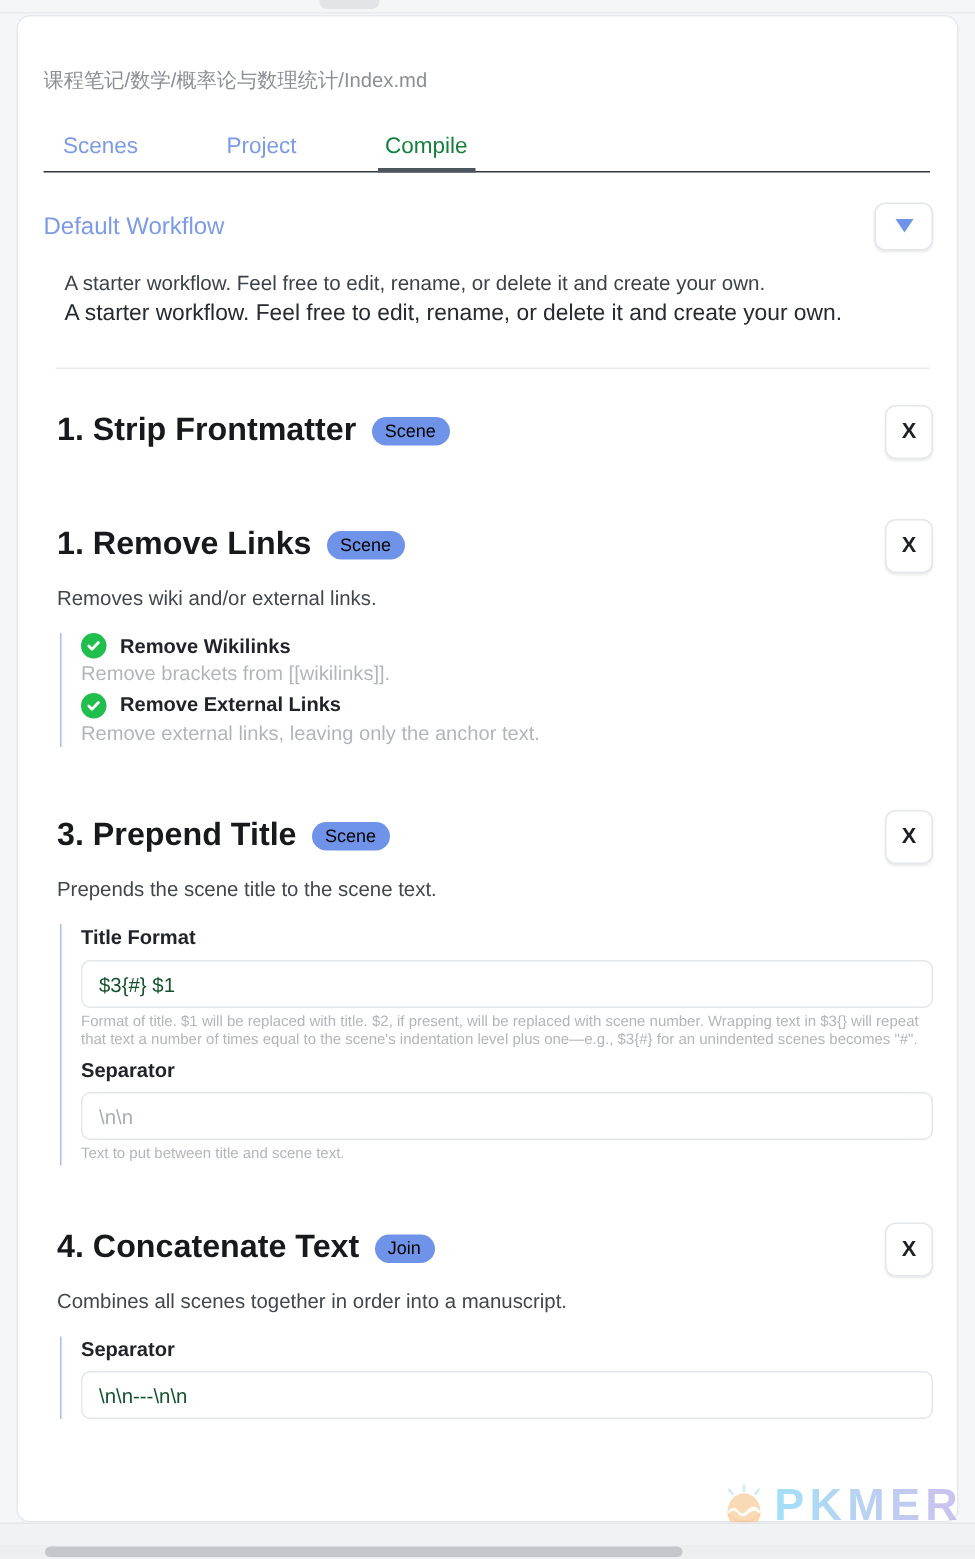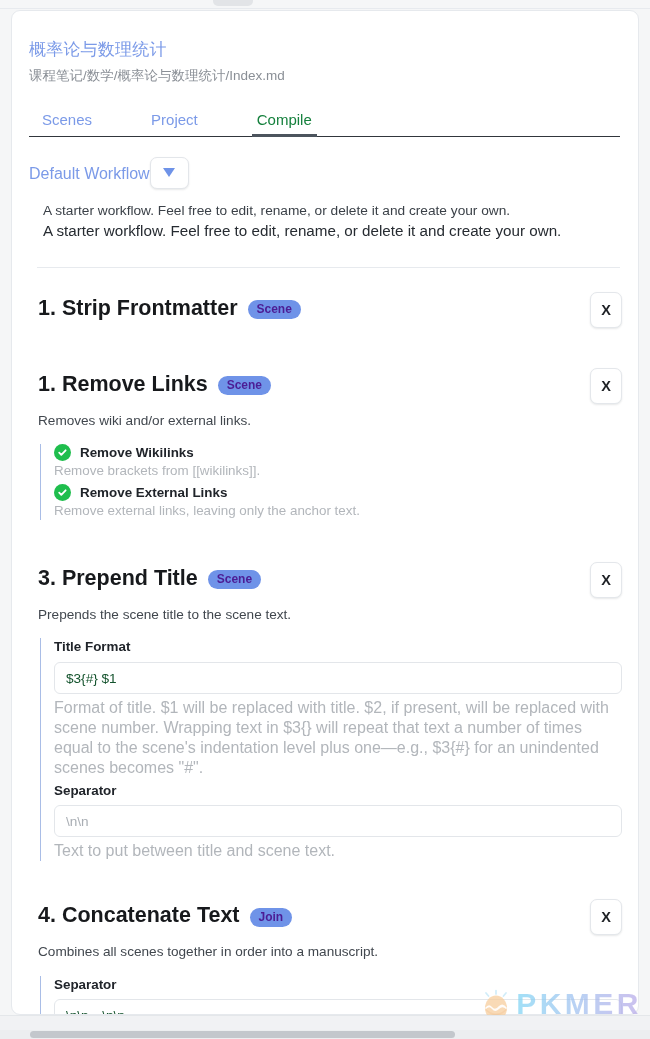--- a/index.html
+++ b/index.html
@@ -91,20 +91,21 @@
     height: 3px;
     background: #4c545d;
   }
 
   
   .wf-head {
     margin-top: 20px;
     padding: 0 16px 0 17px;
     display: flex;
     align-items: flex-start;
+    justify-content: space-between;
   }
   .wf-name {
     font-size: 16px;
     color: #7b9ae8;
     line-height: 1.3;
     padding-top: 7px;
   }
   .wf-toggle {
     width: 39px; height: 32px;
     background: #ffffff;
@@ -163,23 +164,23 @@
   }
   .step-title {
     font-size: 21.5px;
     font-weight: bold;
     color: #17191c;
     line-height: 1.2;
     white-space: nowrap;
   }
   .badge {
     background: #6f93e8;
-    color: #4c1d95;
+    color: #000000;
     font-size: 12px;
-    font-weight: bold;
+    font-weight: normal;
     border-radius: 11px;
     padding: 3px 9px 4px 9px;
     line-height: 1;
     white-space: nowrap;
     position: relative;
     top: 1px;
   }
   .step-del {
     width: 32px; height: 36px;
     background: #ffffff;
@@ -263,21 +264,21 @@
     font-family: "Liberation Sans", "DejaVu Sans", sans-serif;
     font-size: 13.6px;
     line-height: 32px;
     color: #14532d;
     white-space: nowrap;
     overflow: hidden;
   }
   .field-input.muted { color: #a9aeb4; }
   .field-help {
     margin-top: 4px;
-    font-size: 16px;
+    font-size: 10px;
     color: #b2b6bb;
     line-height: 1.25;
   }
 
   
   .watermark {
     position: absolute;
     right: 8px;
     bottom: 18px;
     display: flex;
@@ -323,21 +324,20 @@
 </head>
 <body>
 
 <div class="top-strip">
   <div class="top-pill"></div>
 </div>
 
 <div class="card">
   <div class="card-inner">
 
-    <div class="doc-title">概率论与数理统计</div>
     <div class="doc-path">课程笔记/数学/概率论与数理统计/Index.md</div>
 
     <div class="tabs">
       <div class="tab">Scenes</div>
       <div class="tab">Project</div>
       <div class="tab active">Compile</div>
     </div>
 
     <div class="wf-head">
       <div class="wf-name">Default Workflow</div>

